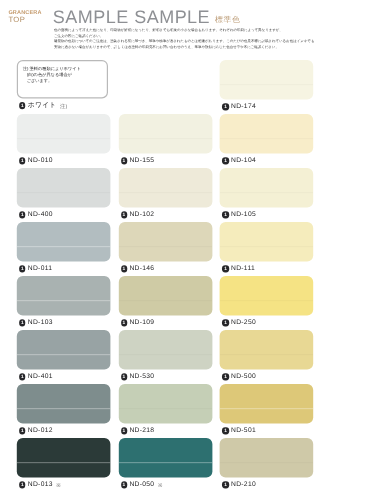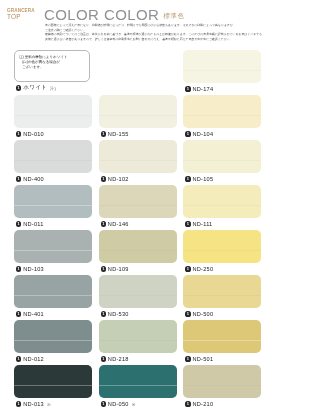--- a/index.html
+++ b/index.html
@@ -167,21 +167,21 @@
 <body>
 
 <div id="header">
 
   <div id="brand">
     <div class="brand-line1">GRANCERA</div>
     <div class="brand-line2">TOP</div>
   </div>
 
   <div id="title-row">
-    <div id="main-title">COLOR COLOR</div>
+    <div id="main-title">SAMPLE SAMPLE</div>
     <div id="sub-title">標準色</div>
   </div>
 
   <div id="intro">
     <p>色の面積によって冴えた色になり、印刷物が鮮明になったり、鮮明さでも明度の小さな場合もあります。それぞれの印刷によって異なりますが、</p>
     <p>ご注文の際にご確認ください。</p>
     <p>建築物の色彩についてのご注意は、塗装される前に基づき、基準や標準が適されたものとは相違があります。このたびの色見本帳に記載されているお色はインキでも</p>
     <p>実物に適さない場合がありますので、詳しくは各塗料の印刷見本にお問い合わせのうえ、基準や類似に応じた色合せ中や本にご確認ください。</p>
   </div>
 

